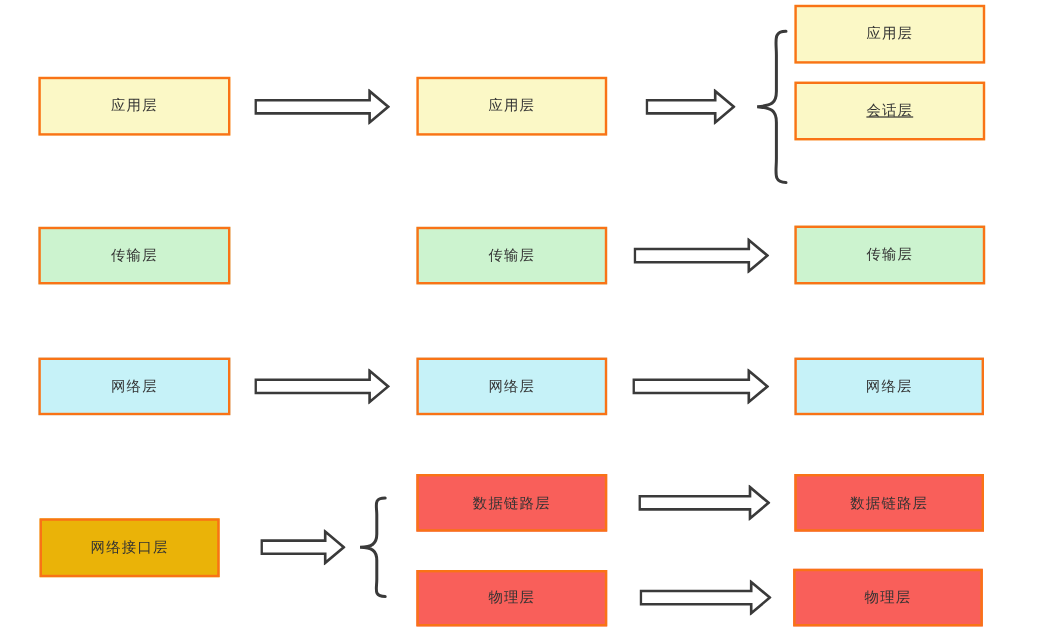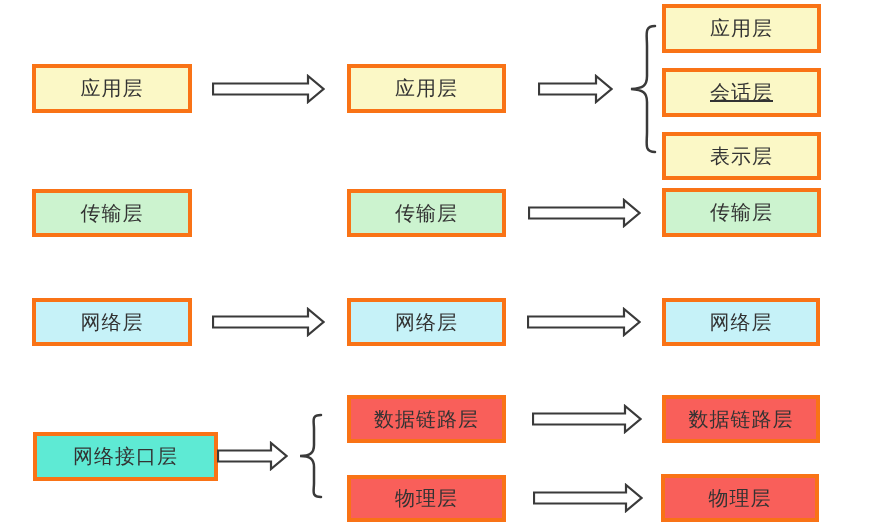--- a/index.html
+++ b/index.html
@@ -6,53 +6,52 @@
   .canvas{
     position:relative;
     width:871px;height:530px;
     background:#ffffff;
     font-family:"Liberation Sans","DejaVu Sans",sans-serif;
     overflow:hidden;
   }
   .box{
     position:absolute;
     box-sizing:border-box;
-    border:4px solid #f97316;
+    border:2px solid #f97316;
     color:#333333;
-    font-size:20px;
+    font-size:12px;
     display:flex;
     align-items:center;
     justify-content:center;
     letter-spacing:1px;
     text-align:center;
   }
   .arrow{position:absolute;display:block;}
   .arrow polygon{fill:#ffffff;stroke:#3a3a3a;stroke-width:2.2;stroke-linejoin:miter;}
   .brace{position:absolute;display:block;}
   .brace path{fill:none;stroke:#3a3a3a;stroke-width:2.5;stroke-linecap:round;}
 </style>
 </head>
 <body>
 
 <div class="canvas">
 
   <div class="box" style="left: 32px; top: 64px; width: 160px; height: 49px; background-color: rgb(251, 248, 198);">应用层</div>
   <div class="box" style="left: 32px; top: 189px; width: 160px; height: 48px; background-color: rgb(204, 243, 207);">传输层</div>
   <div class="box" style="left: 32px; top: 298px; width: 160px; height: 48px; background-color: rgb(198, 242, 248);">网络层</div>
-  <div class="box" style="left: 33px; top: 432px; width: 185px; height: 49px; background-color: #5eead4;">网络接口层</div>
+  <div class="box" style="left: 33px; top: 432px; width: 150px; height: 49px; background-color: #eab308;">网络接口层</div>
 
   <div class="box" style="left: 347px; top: 64px; width: 159px; height: 49px; background-color: rgb(251, 248, 198);">应用层</div>
   <div class="box" style="left: 347px; top: 189px; width: 159px; height: 48px; background-color: rgb(204, 243, 207);">传输层</div>
   <div class="box" style="left: 347px; top: 298px; width: 159px; height: 48px; background-color: rgb(198, 242, 248);">网络层</div>
   <div class="box" style="left: 347px; top: 395px; width: 159px; height: 48px; background-color: rgb(249, 95, 90);">数据链路层</div>
   <div class="box" style="left: 347px; top: 475px; width: 159px; height: 47px; background-color: rgb(249, 95, 90);">物理层</div>
 
   <div class="box" style="left: 662px; top: 4px; width: 159px; height: 49px; background-color: rgb(251, 248, 198);">应用层</div>
   <div class="box" style="left: 662px; top: 68px; width: 159px; height: 49px; background-color: rgb(251, 248, 198); text-decoration: underline;">会话层</div>
-  <div class="box" style="left: 662px; top: 132px; width: 159px; height: 48px; background-color: rgb(251, 248, 198);">表示层</div>
   <div class="box" style="left: 662px; top: 188px; width: 159px; height: 49px; background-color: rgb(204, 243, 207);">传输层</div>
   <div class="box" style="left: 662px; top: 298px; width: 158px; height: 48px; background-color: rgb(198, 242, 248);">网络层</div>
   <div class="box" style="left: 662px; top: 395px; width: 158px; height: 48px; background-color: rgb(249, 95, 90);">数据链路层</div>
   <div class="box" style="left: 661px; top: 474px; width: 158px; height: 48px; background-color: rgb(249, 95, 90);">物理层</div>
 
   <svg class="arrow" width="113" height="30" style="left:212px;top:74px" viewBox="0 0 113 30">
       <polygon points="1,9.5 96,9.5 96,2 111.5,15 96,28 96,20.5 1,20.5"></polygon>
     </svg>
   <svg class="arrow" width="75" height="30" style="left:538px;top:74px" viewBox="0 0 75 30">
       <polygon points="1,9.5 58,9.5 58,2 73.5,15 58,28 58,20.5 1,20.5"></polygon>

